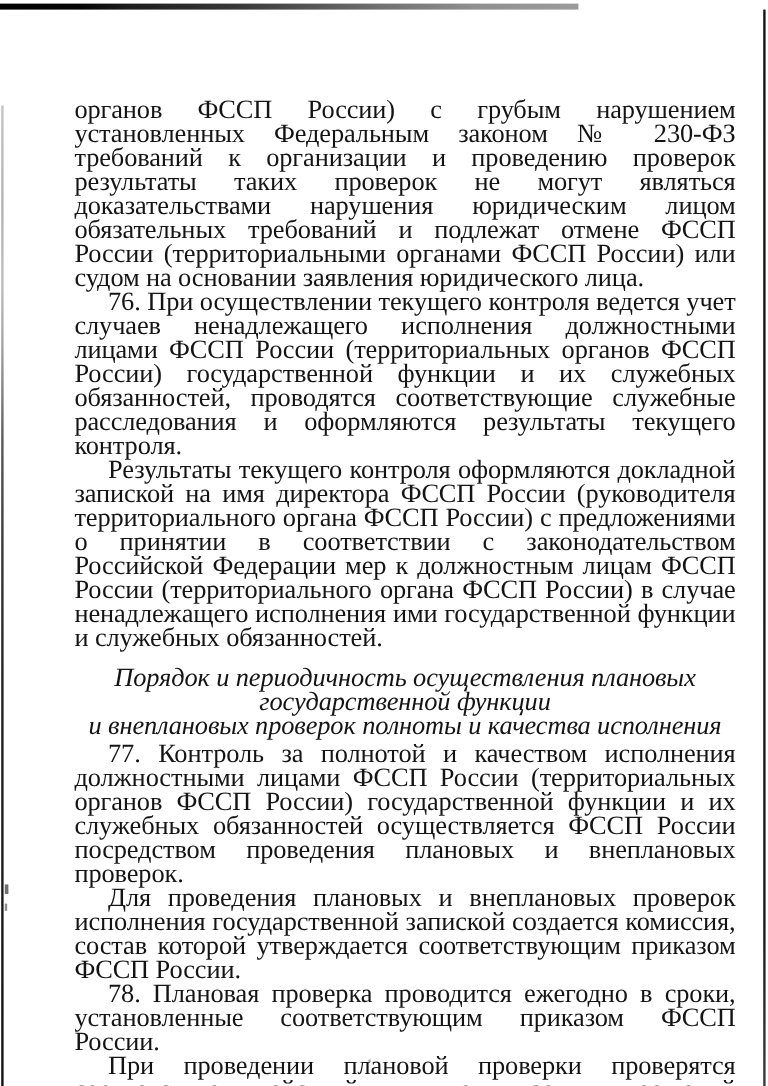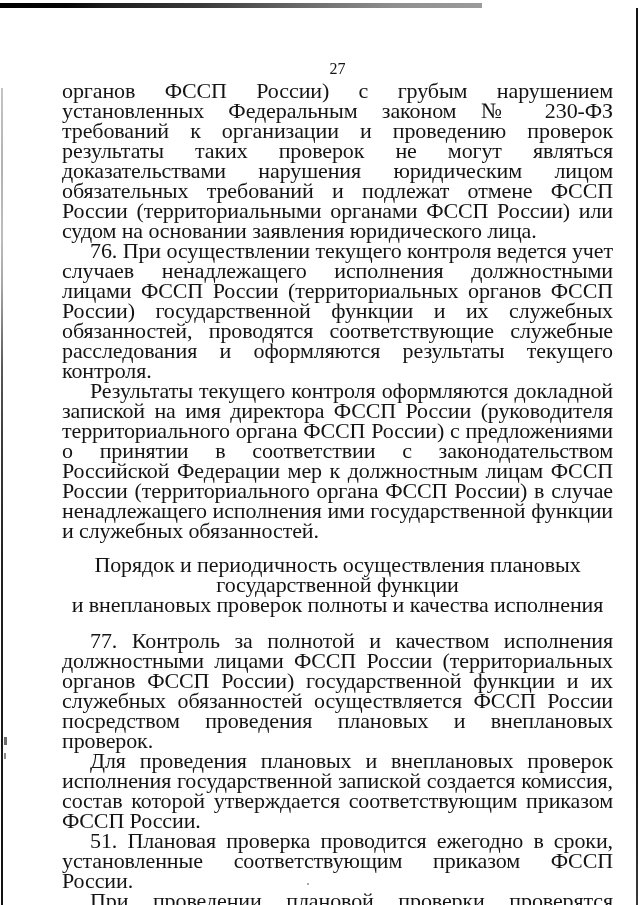--- a/index.html
+++ b/index.html
@@ -65,52 +65,52 @@
     letter-spacing: -0.1px;
   }
   .para {
     margin: 0;
     text-indent: 28px;
   }
   .para.continuation {
     text-indent: 0;
   }
   .section-heading {
-    margin: 14px 0 16px 0;
+    margin: 14px 0 3px 0;
     text-align: center;
     text-indent: 0;
+    font-style: italic;
   }
   .section-heading div {
     line-height: 20px;
   }
 </style>
 </head>
 <body>
 
 <div class="page">
 
   <div class="edge-top"></div>
   <div class="edge-left"></div>
   <div class="edge-right"></div>
   <div class="tick tick-1"></div>
   <div class="tick tick-2"></div>
   <div class="speck"></div>
 
-  <div class="page-number">27</div>
 
   <div class="content">
     <p class="para continuation">органов ФССП России) с грубым нарушением установленных Федеральным законом № 230-ФЗ требований к организации и проведению проверок результаты таких проверок не могут являться доказательствами нарушения юридическим лицом обязательных требований и подлежат отмене ФССП России (территориальными органами ФССП России) или судом на основании заявления юридического лица.</p>
     <p class="para">76. При осуществлении текущего контроля ведется учет случаев ненадлежащего исполнения должностными лицами ФССП России (территориальных органов ФССП России) государственной функции и их служебных обязанностей, проводятся соответствующие служебные расследования и оформляются результаты текущего контроля.</p>
     <p class="para">Результаты текущего контроля оформляются докладной запиской на имя директора ФССП России (руководителя территориального органа ФССП России) с предложениями о принятии в соответствии с законодательством Российской Федерации мер к должностным лицам ФССП России (территориального органа ФССП России) в случае ненадлежащего исполнения ими государственной функции и служебных обязанностей.</p>
 
     <div class="section-heading">
       <div>Порядок и периодичность осуществления плановых</div>
       <div>государственной функции</div>
       <div>и внеплановых проверок полноты и качества исполнения</div>
     </div>
 
     <p class="para">77. Контроль за полнотой и качеством исполнения должностными лицами ФССП России (территориальных органов ФССП России) государственной функции и их служебных обязанностей осуществляется ФССП России посредством проведения плановых и внеплановых проверок.</p>
     <p class="para">Для проведения плановых и внеплановых проверок исполнения государственной запиской создается комиссия, состав которой утверждается соответствующим приказом ФССП России.</p>
-    <p class="para">51. Плановая проверка проводится ежегодно в сроки, установленные соответствующим приказом ФССП России.</p>
+    <p class="para">78. Плановая проверка проводится ежегодно в сроки, установленные соответствующим приказом ФССП России.</p>
     <p class="para">При проведении плановой проверки проверятся соответствие действий и принимаемых решений должностных лиц ФССП России (территориальных органов ФССП России) при исполнении ими государственной функции и служебных обязанностей положениям Административного регламента и Федерального закона № 180-ФЗ.</p>
   </div>
 
 </div>
 
 </body></html>

